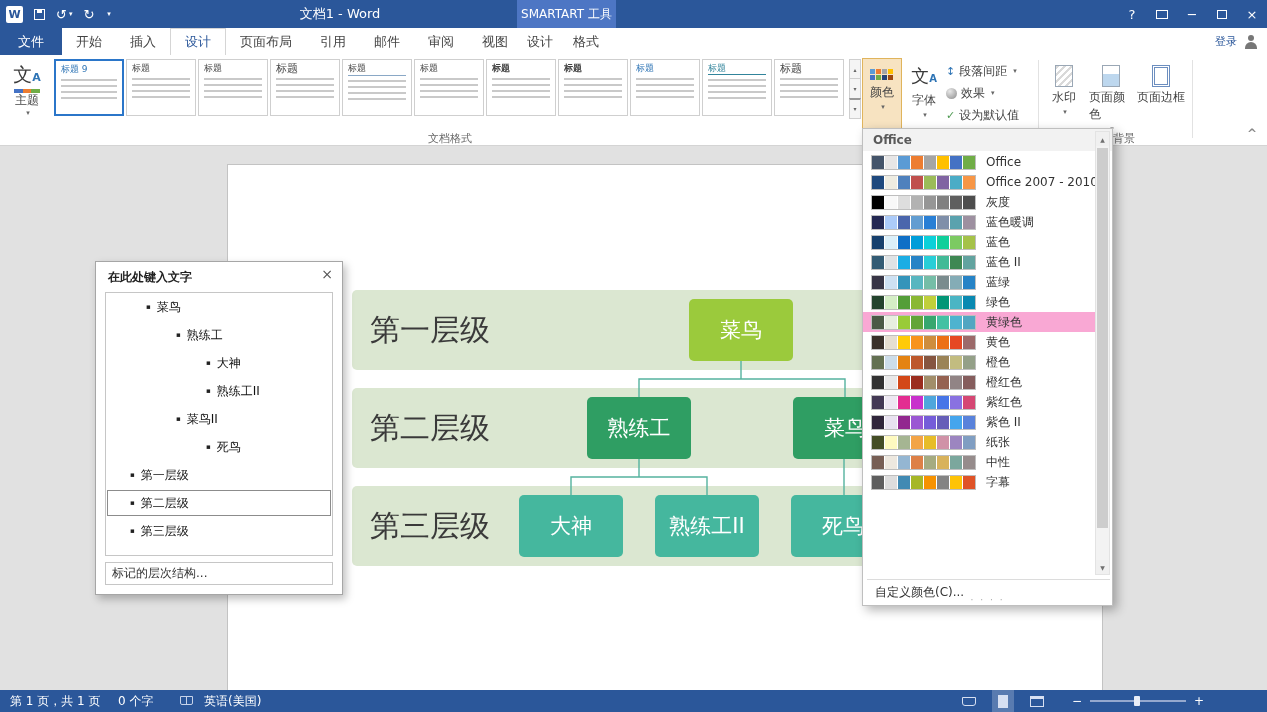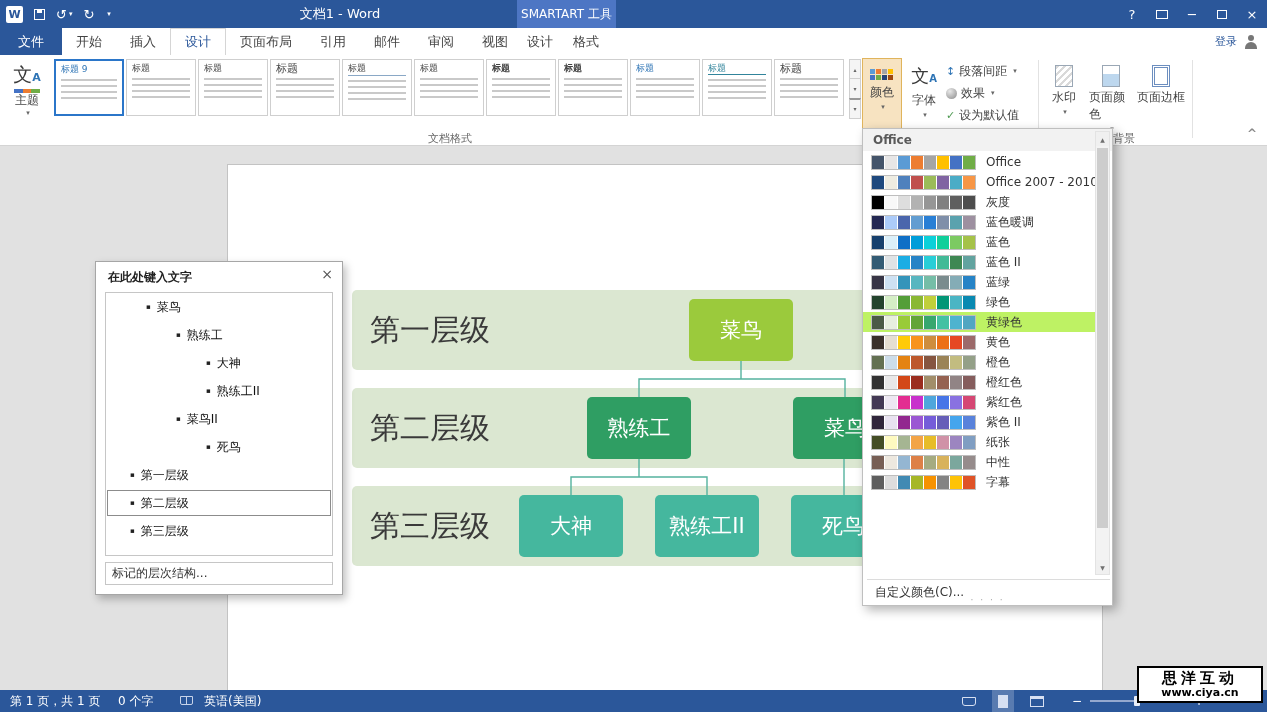--- a/index.html
+++ b/index.html
@@ -113,21 +113,21 @@
   #tp-footer{position:absolute;left:9px;top:300px;width:228px;height:23px;border:1px solid #C6C6C6;
              font-size:12px;color:#333;display:flex;align-items:center;padding-left:6px}
 
   
   #colors-menu{position:absolute;left:862px;top:128px;width:251px;height:478px;background:#fff;
                border:1px solid #BFBFBF;box-shadow:4px 4px 10px rgba(0,0,0,.3);z-index:50}
   #cm-header{height:22px;background:#F2F2F2;font-size:12px;font-weight:bold;color:#5A5A5A;
              line-height:22px;padding-left:10px}
   #cm-list{position:absolute;left:0;top:23px;width:232px}
   .crow{height:20px;display:flex;align-items:center;padding-left:8px}
-  .crow.sel{background:#bef264}
+  .crow.sel{background:#f9a8d4}
   .strip{display:flex;gap:1px;border:1px solid #BEBEBE;background:#fff}
   .sw{width:12px;height:13px;display:block}
   .cname{margin-left:10px;font-size:12px;color:#333;white-space:nowrap}
   #cm-scroll{position:absolute;right:2px;top:2px;width:15px;height:444px;background:#F3F3F3;border:1px solid #E3E3E3}
   .scr-btn{position:absolute;left:0;width:13px;height:14px;background:#F0F0F0;display:flex;align-items:center;
            justify-content:center;font-size:6px;color:#707070}
   .scr-up{top:0}
   .scr-down{bottom:0}
   .scr-thumb{position:absolute;left:1px;top:16px;width:11px;height:380px;background:#CDCDCD}
   #cm-sep{position:absolute;left:4px;top:450px;width:243px;height:1px;background:#DCDCDC}
@@ -697,18 +697,14 @@
     <div id="sb-zoom">
       <span>−</span>
       <div class="ztrack">
         <div class="ztick"></div>
         <div class="zthumb"></div>
       </div>
       <span>+</span>
     </div>
   </div>
 
-  <div id="site-mark">
-    <div class="l1">思洋互动</div>
-    <div class="l2">www.ciya.cn</div>
-  </div>
 
 </div>
 
 </body></html>

